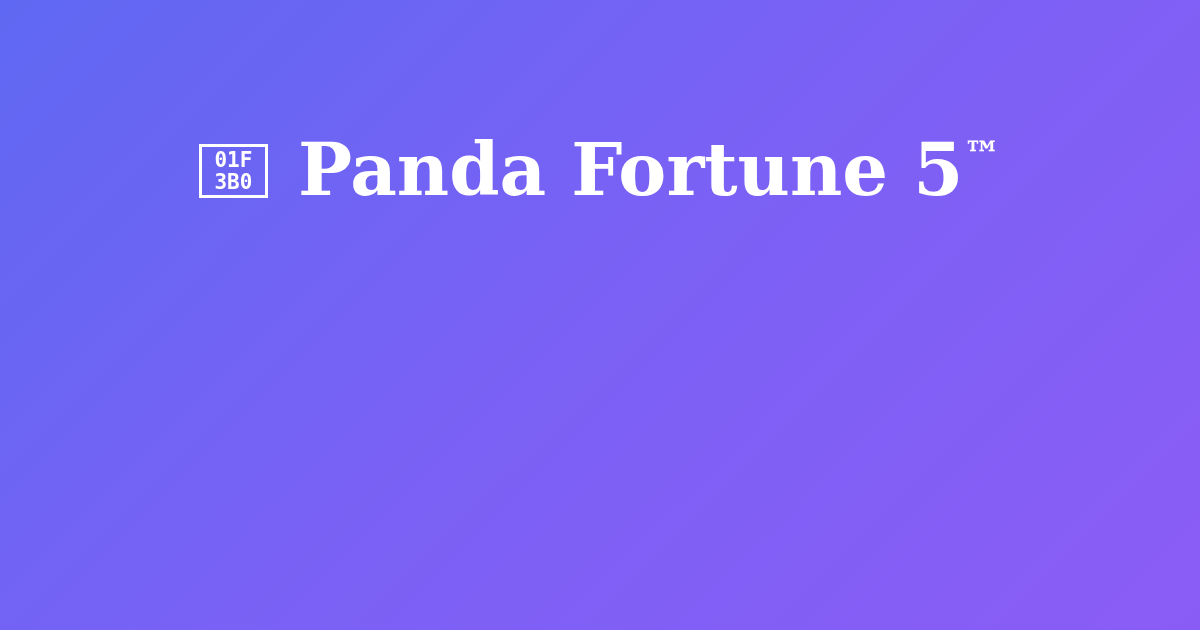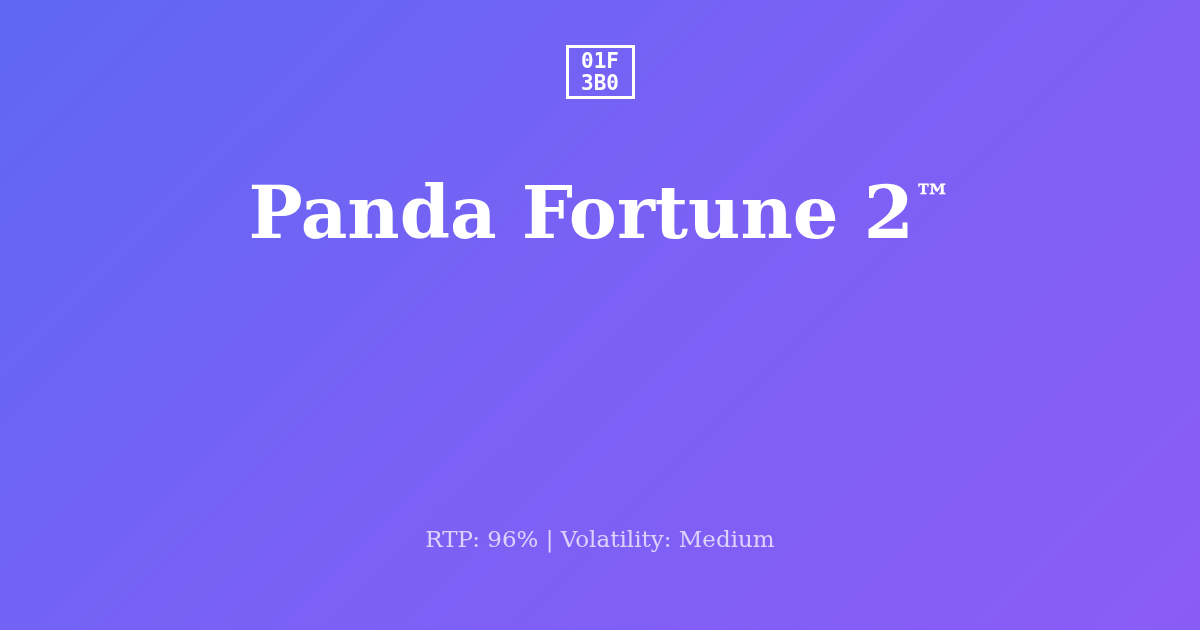--- a/index.html
+++ b/index.html
@@ -27,21 +27,20 @@
   }
 
   
   #title-row {
     position: absolute;
     top: 0;
     left: 0;
     width: 1200px;
     height: 340px;
     display: flex;
-    flex-direction: column;
     align-items: center;
     justify-content: center;
     gap: 30px;
   }
 
   .tofu {
     display: inline-flex;
     flex-direction: column;
     align-items: center;
     justify-content: center;
@@ -114,20 +113,19 @@
 
 <div id="card">
 
   <div id="title-row">
 
     <span class="tofu">
       <span>01F</span>
       <span>3B0</span>
     </span>
 
-    <h1 id="title-text"><span>Panda Fortune 2</span><span class="tm">™</span></h1>
+    <h1 id="title-text"><span>Panda Fortune 5</span><span class="tm">™</span></h1>
 
   </div>
 
 
-  <div id="footer-meta">RTP: 96% | Volatility: Medium</div>
 
 </div>
 
 </body></html>

